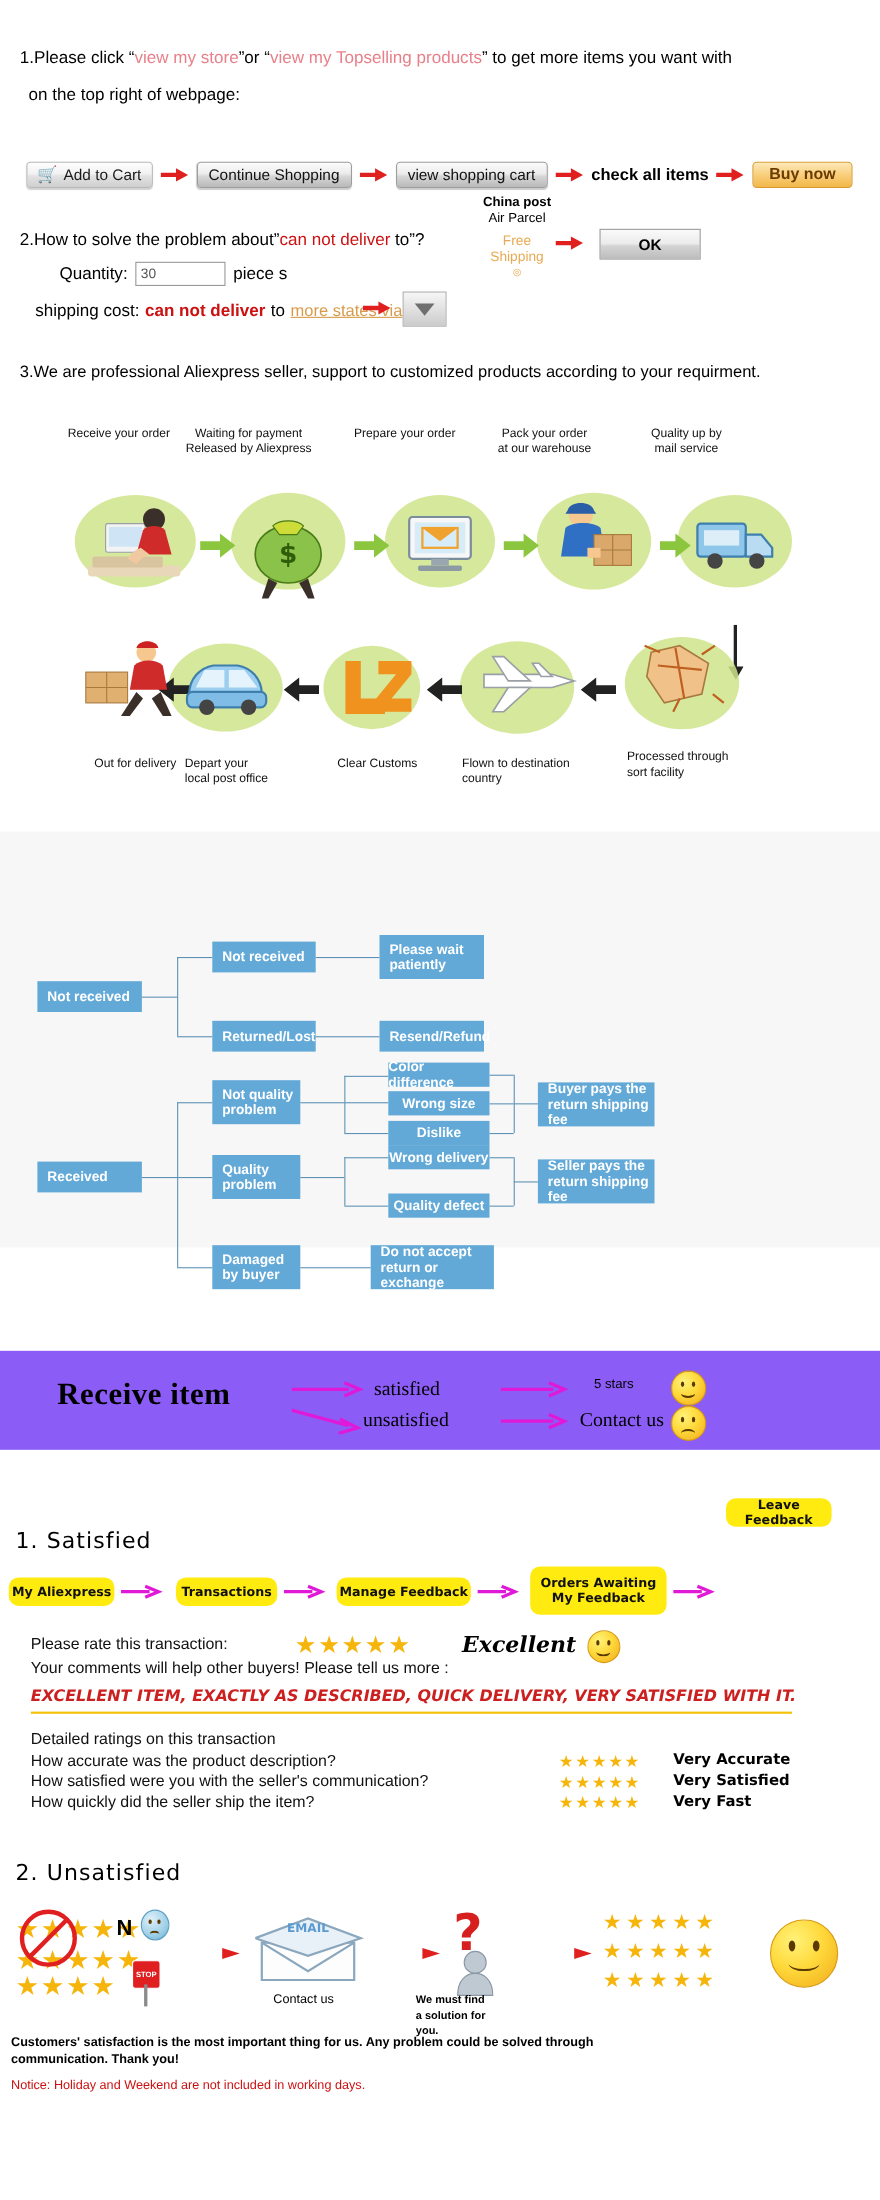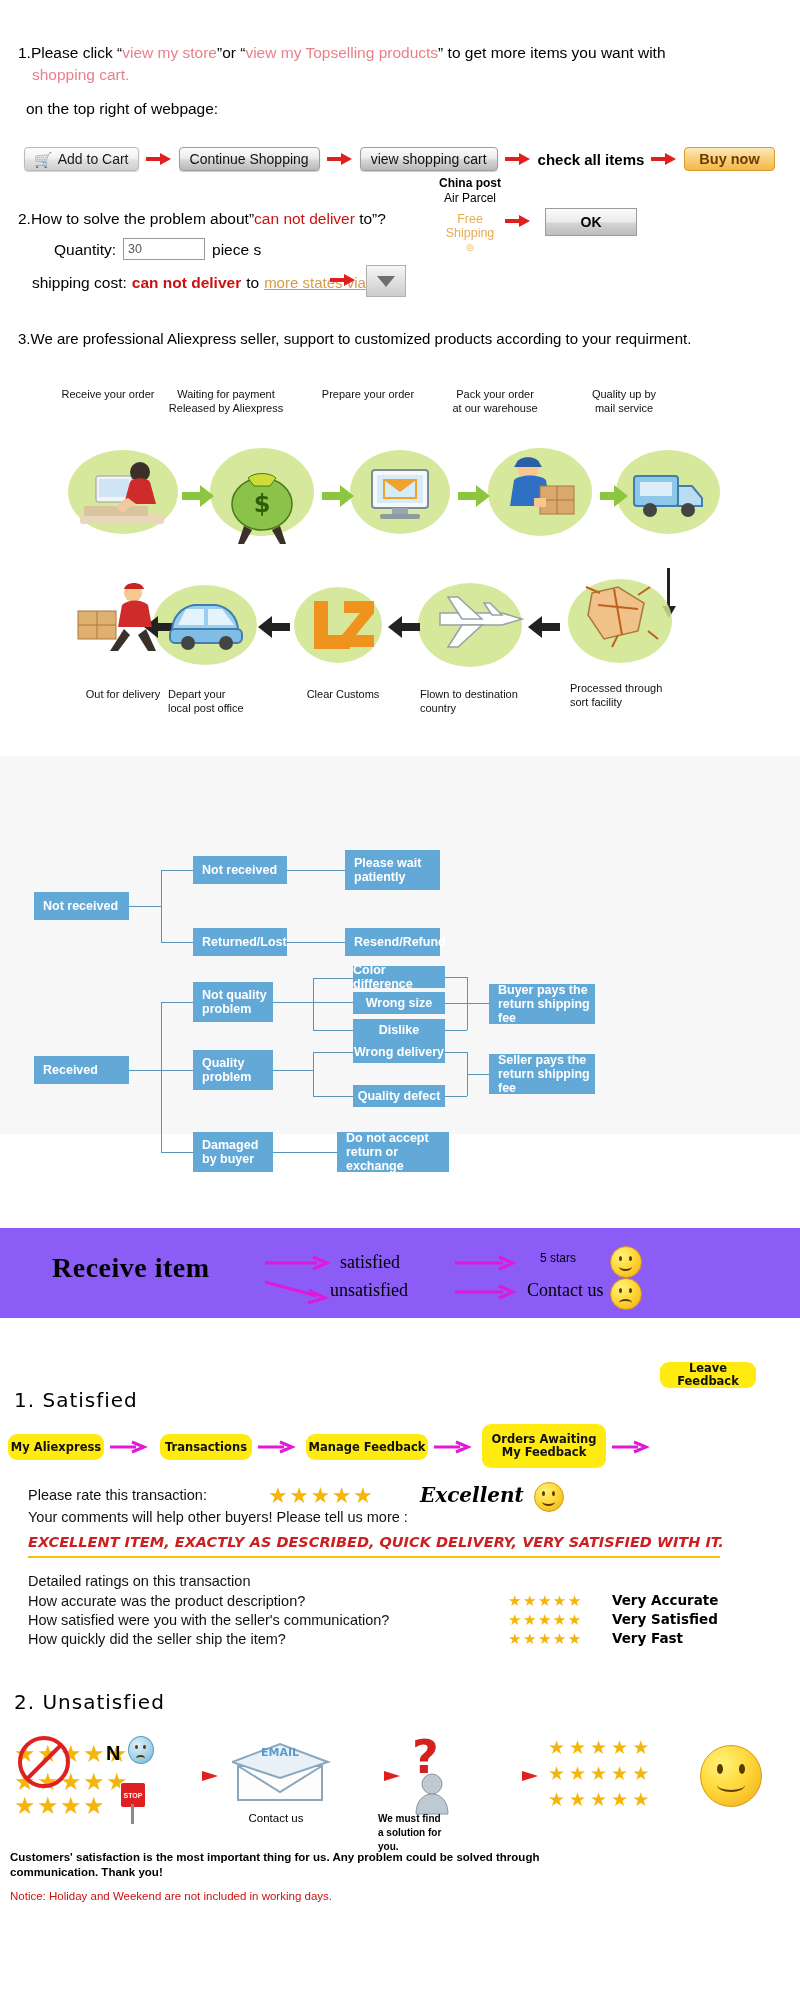--- a/index.html
+++ b/index.html
@@ -129,21 +129,20 @@
   .footnote{position:absolute;font-size:11.5px;font-weight:bold;line-height:15px;}
   .footnote2{position:absolute;font-size:11.5px;color:#cc1111;}
 </style>
 </head>
 <body>
 
 <div id="s1" class="abs">
   <div>
     <span>1.Please click “</span><span class="red">view my store</span><span>”or “</span><span class="red">view my Topselling products</span><span>” to get more items you want with</span>
   </div>
-  <div class="l2 red">shopping cart.</div>
   <div class="l3">on the top right of webpage:</div>
 </div>
 
 <div id="btnrow" class="abs">
   <div class="wbtn">
     <span class="cart-glyph">🛒</span>
     <span>Add to Cart</span>
   </div>
   <svg class="rarrow" viewBox="0 0 26 14">
       <path d="M0 5h14V1l11 6-11 6V9H0z" fill="#e01f1f"></path>

